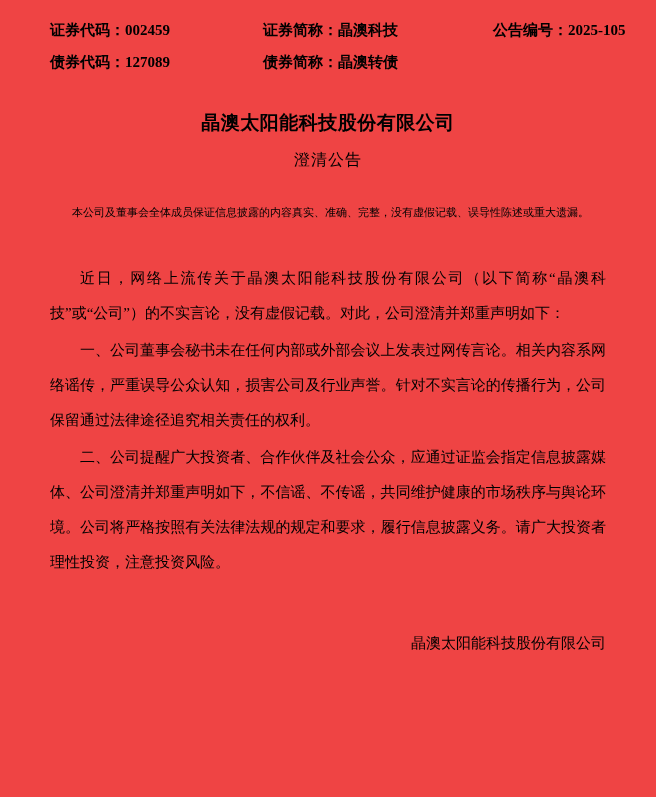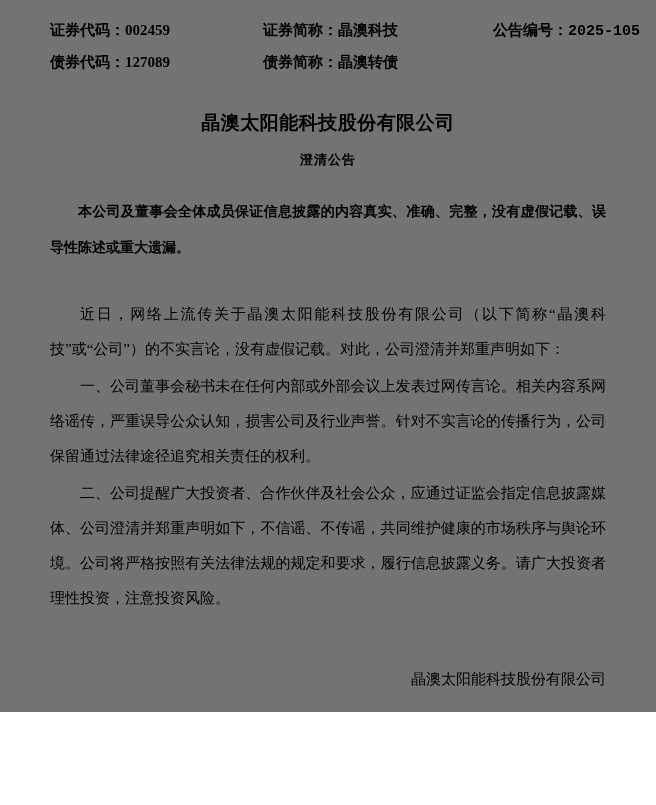--- a/index.html
+++ b/index.html
@@ -10,60 +10,59 @@
   body {
     width: 656px;
     height: 805px;
     overflow: hidden;
     color: #000000;
     font-family: "Liberation Serif", "DejaVu Serif", serif;
   }
   .page {
     box-sizing: border-box;
     width: 656px;
-    height: 712px;
+    height: 797px;
     padding: 14px 50px 0 50px;
-    background: #737373;
+    background: #ef4444;
   }
   
   .doc-header-row {
     display: grid;
     grid-template-columns: 213px 230px 1fr;
     height: 32px;
     align-items: center;
     font-weight: bold;
     font-size: 15px;
     white-space: nowrap;
   }
   .doc-header-row .right-cell {
-    font-family: Liberation Mono, monospace;
   }
   
   .doc-title {
     margin-top: 31px;
     font-size: 19px;
     line-height: 28px;
     font-weight: bold;
     text-align: center;
     letter-spacing: 0.5px;
   }
   .doc-subtitle {
     margin-top: 9px;
-    font-size: 13px;
+    font-size: 16px;
     line-height: 28px;
-    font-weight: bold;
+    font-weight: normal;
     text-align: center;
     letter-spacing: 1px;
   }
   
   .doc-statement {
     margin: 20px 0 0 0;
-    font-size: 14px;
+    font-size: 11px;
     line-height: 36px;
-    font-weight: bold;
+    font-weight: normal;
     text-align: justify;
     text-indent: 2em;
   }
   
   .doc-body {
     margin-top: 31px;
   }
   .doc-body p {
     margin: 2px 0 0 0;
     font-size: 15px;

